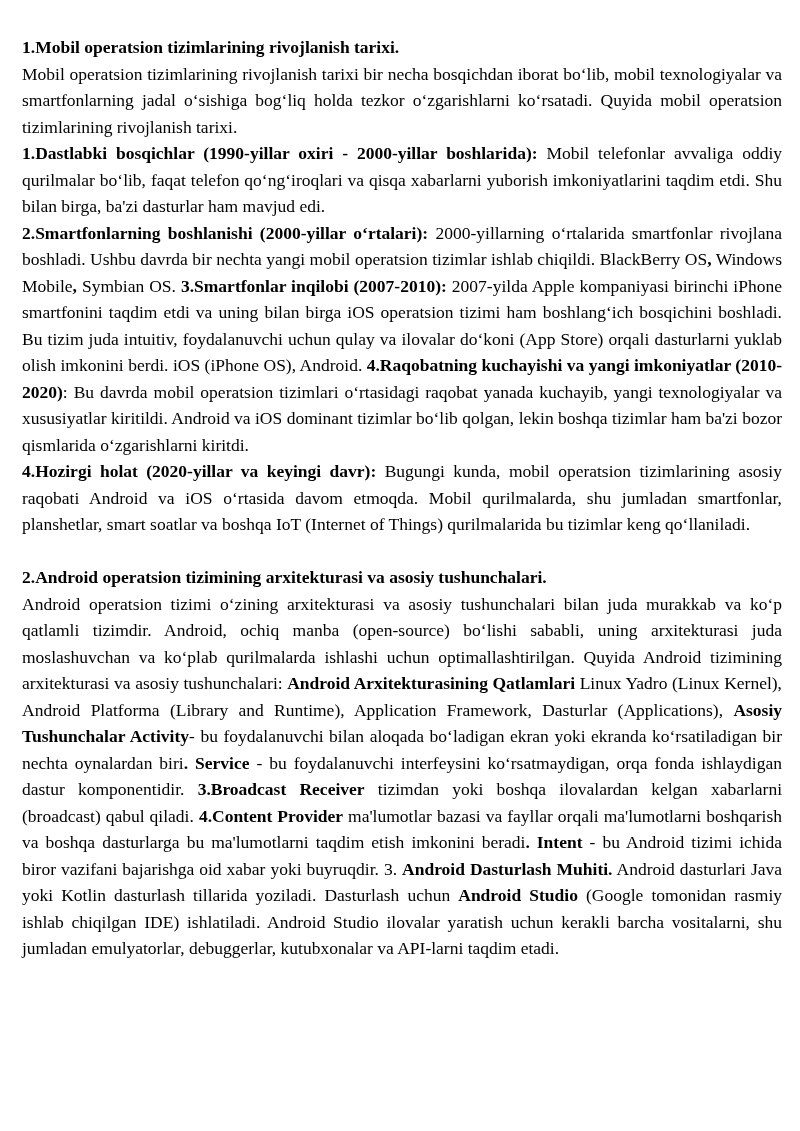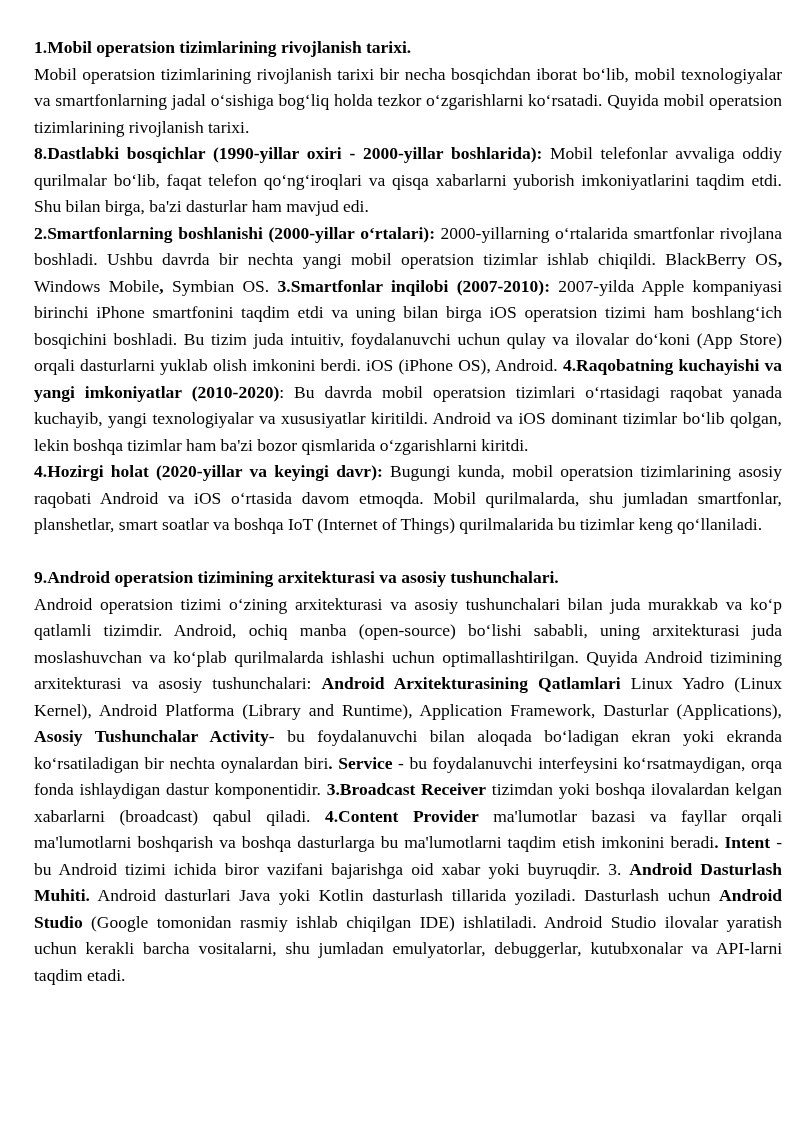--- a/index.html
+++ b/index.html
@@ -6,39 +6,39 @@
   html, body { background: #ffffff; }
   body {
     width: 800px;
     font-family: "Liberation Serif", "DejaVu Serif", serif;
   }
   .page {
     width: 800px;
     min-height: 1131px;
     background: #ffffff;
     color: #000000;
-    padding: 34px 18px 24px 34px;
+    padding: 34px 18px 24px 22px;
     font-size: 17.5px;
     line-height: 26.5px;
   }
   .doc p {
     text-align: justify;
     margin: 0;
   }
   .doc p.heading span { font-weight: 700; }
   .doc span.b { font-weight: 700; }
   .doc p.spacer { height: 26.5px; }
 </style>
 </head>
 <body>
 
 <div class="page">
   <div class="doc" id="doc">
       <p class="heading"><span class="b">1.Mobil operatsion tizimlarining rivojlanish tarixi.</span></p>
       <p class="body"><span>Mobil operatsion tizimlarining rivojlanish tarixi bir necha bosqichdan iborat bo‘lib, mobil texnologiyalar va smartfonlarning jadal o‘sishiga bog‘liq holda tezkor o‘zgarishlarni ko‘rsatadi. Quyida mobil operatsion tizimlarining rivojlanish tarixi.</span></p>
-      <p class="body"><span class="b">8.Dastlabki bosqichlar (1990-yillar oxiri - 2000-yillar boshlarida): </span><span>Mobil telefonlar avvaliga oddiy qurilmalar bo‘lib, faqat telefon qo‘ng‘iroqlari va qisqa xabarlarni yuborish imkoniyatlarini taqdim etdi. Shu bilan birga, ba'zi dasturlar ham mavjud edi.</span></p>
+      <p class="body"><span class="b">1.Dastlabki bosqichlar (1990-yillar oxiri - 2000-yillar boshlarida): </span><span>Mobil telefonlar avvaliga oddiy qurilmalar bo‘lib, faqat telefon qo‘ng‘iroqlari va qisqa xabarlarni yuborish imkoniyatlarini taqdim etdi. Shu bilan birga, ba'zi dasturlar ham mavjud edi.</span></p>
       <p class="body"><span class="b">2.Smartfonlarning boshlanishi (2000-yillar o‘rtalari): </span><span>2000-yillarning o‘rtalarida smartfonlar rivojlana boshladi. Ushbu davrda bir nechta yangi mobil operatsion tizimlar ishlab chiqildi. BlackBerry OS</span><span class="b">,</span><span> Windows Mobile</span><span class="b">,</span><span> Symbian OS. </span><span class="b">3.Smartfonlar inqilobi (2007-2010): </span><span>2007-yilda Apple kompaniyasi birinchi iPhone smartfonini taqdim etdi va uning bilan birga iOS operatsion tizimi ham boshlang‘ich bosqichini boshladi. Bu tizim juda intuitiv, foydalanuvchi uchun qulay va ilovalar do‘koni (App Store) orqali dasturlarni yuklab olish imkonini berdi. iOS (iPhone OS), Android.  </span><span class="b">4.Raqobatning kuchayishi va yangi imkoniyatlar (2010-2020)</span><span>: Bu davrda mobil operatsion tizimlari o‘rtasidagi raqobat yanada kuchayib, yangi texnologiyalar va xususiyatlar kiritildi. Android va iOS dominant tizimlar bo‘lib qolgan, lekin boshqa tizimlar ham ba'zi bozor qismlarida o‘zgarishlarni kiritdi.</span></p>
       <p class="body"><span class="b">4.Hozirgi holat (2020-yillar va keyingi davr): </span><span>Bugungi kunda, mobil operatsion tizimlarining asosiy raqobati Android va iOS o‘rtasida davom etmoqda. Mobil qurilmalarda, shu jumladan smartfonlar, planshetlar, smart soatlar va boshqa IoT (Internet of Things) qurilmalarida bu tizimlar keng qo‘llaniladi.</span></p>
       <p class="spacer"></p>
-      <p class="heading"><span class="b">9.Android operatsion tizimining arxitekturasi va asosiy tushunchalari.</span></p>
+      <p class="heading"><span class="b">2.Android operatsion tizimining arxitekturasi va asosiy tushunchalari.</span></p>
       <p class="body"><span>Android operatsion tizimi o‘zining arxitekturasi va asosiy tushunchalari bilan juda murakkab va ko‘p qatlamli tizimdir. Android, ochiq manba (open-source) bo‘lishi sababli, uning arxitekturasi juda moslashuvchan va ko‘plab qurilmalarda ishlashi uchun optimallashtirilgan. Quyida Android tizimining arxitekturasi va asosiy tushunchalari: </span><span class="b">Android Arxitekturasining Qatlamlari</span><span>  Linux Yadro (Linux Kernel), Android Platforma (Library and Runtime), Application Framework, Dasturlar (Applications),  </span><span class="b">Asosiy Tushunchalar Activity</span><span>- bu foydalanuvchi bilan aloqada bo‘ladigan ekran yoki ekranda ko‘rsatiladigan bir nechta oynalardan biri</span><span class="b">. Service</span><span> - bu foydalanuvchi interfeysini ko‘rsatmaydigan, orqa fonda ishlaydigan dastur komponentidir.  </span><span class="b">3.Broadcast Receiver</span><span> tizimdan yoki boshqa ilovalardan kelgan xabarlarni (broadcast) qabul qiladi. </span><span class="b">4.Content Provider</span><span> ma'lumotlar bazasi va fayllar orqali ma'lumotlarni boshqarish va boshqa dasturlarga bu ma'lumotlarni taqdim etish imkonini beradi</span><span class="b">. Intent</span><span> - bu Android tizimi ichida biror vazifani bajarishga oid xabar yoki buyruqdir. 3. </span><span class="b">Android Dasturlash Muhiti.</span><span> Android dasturlari Java yoki Kotlin dasturlash tillarida yoziladi. Dasturlash uchun </span><span class="b">Android Studio</span><span> (Google tomonidan rasmiy ishlab chiqilgan IDE) ishlatiladi. Android Studio ilovalar yaratish uchun kerakli barcha vositalarni, shu jumladan emulyatorlar, debuggerlar, kutubxonalar va API-larni taqdim etadi.</span></p>
     </div>
 </div>
 
 </body></html>

